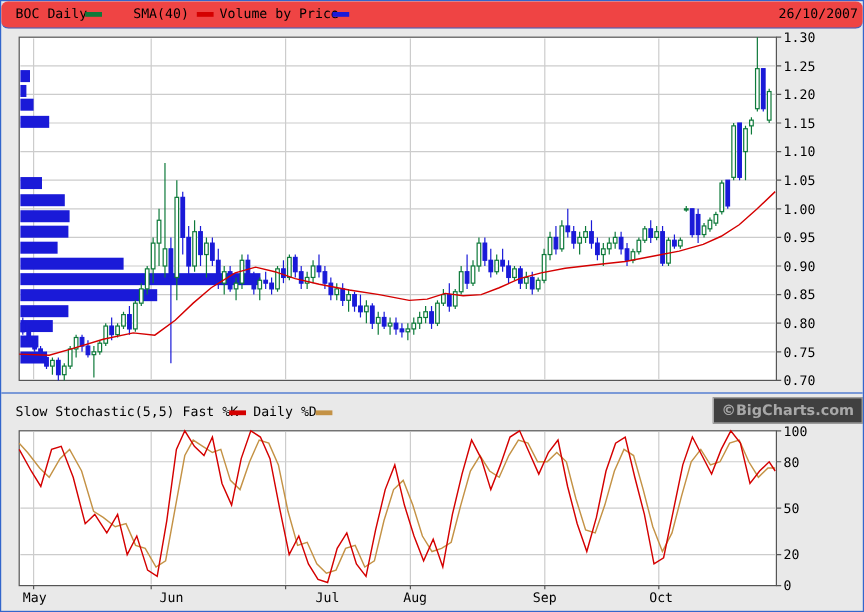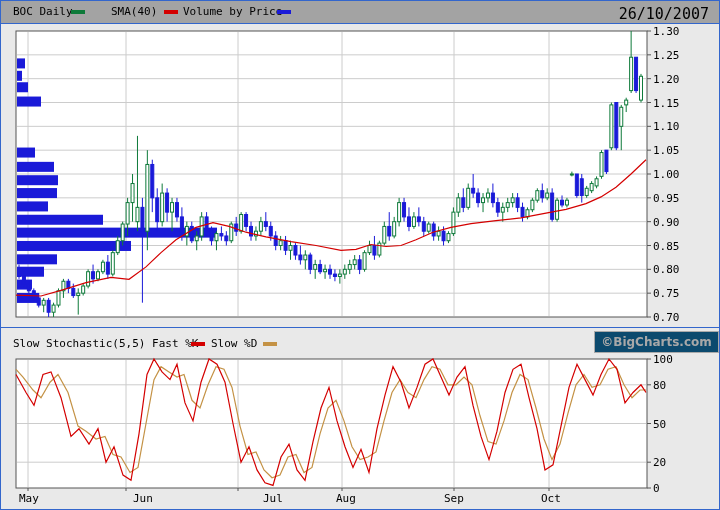--- a/index.html
+++ b/index.html
@@ -1,26 +1,26 @@
 <!DOCTYPE html>
 <html><head>
 <meta charset="utf-8">
 <style>
   html,body{margin:0;padding:0;background:#fff;}
   .page{position:relative;width:720px;height:510px;box-sizing:border-box;
         border:1px solid #3366cc;background:#e9e9e9;overflow:hidden;
         font-family:"DejaVu Sans Mono","Liberation Mono",monospace;}
-  .header{position:absolute;left:0;top:0;width:100%;height:22px;background:#a3a3a3;
-          border-bottom:1px solid #3366cc;}
+  .header{position:absolute;left:0;top:0;width:100%;height:22px;background:#ef4444;
+          border-bottom:1px solid #3366cc;border-radius:6px;}
   .hlabel{position:absolute;top:4px;font-size:11px;color:#000;white-space:pre;}
   .swatch{position:absolute;width:14px;height:4px;}
-  .date{position:absolute;top:4px;right:10px;font-size:15px;color:#000;text-align:right;}
+  .date{position:absolute;top:4px;right:4px;font-size:11px;color:#000;text-align:right;}
   .sep{position:absolute;left:0;top:326px;width:100%;height:1px;background:#3366cc;}
   .stoch-legend{position:absolute;top:336px;font-size:11px;color:#000;white-space:pre;}
-  .wm{position:absolute;left:593px;top:330px;width:123px;height:20px;background:#0c4a6e;
+  .wm{position:absolute;left:593px;top:330px;width:123px;height:20px;background:#404040;
       border:1px solid #aaaaaa;text-align:center;line-height:20px;
       font-family:"DejaVu Sans","Liberation Sans",sans-serif;
       font-size:12px;font-weight:bold;color:#a8a8a8;}
   svg{position:absolute;left:0;top:0;}
   svg text{font-family:"DejaVu Sans Mono","Liberation Mono",monospace;font-size:11px;fill:#000;}
 </style>
 </head>
 <body>
 
 <div class="page">
@@ -384,17 +384,17 @@
     <span class="swatch" style="left: 163px; top: 9px; background: rgb(212, 0, 0);"></span>
     <span class="hlabel" style="left:182px">Volume by Price</span>
     <span class="swatch" style="left: 276px; top: 9px; background: rgb(26, 26, 216);"></span>
     <span class="date">26/10/2007</span>
   </div>
 
   <div class="sep"></div>
 
   <span class="stoch-legend" style="left:12px">Slow Stochastic(5,5) Fast %K</span>
   <span class="swatch" style="left: 190px; top: 341px; background: rgb(212, 0, 0);"></span>
-  <span class="stoch-legend" style="left:210px">Slow %D</span>
+  <span class="stoch-legend" style="left:210px">Daily %D</span>
   <span class="swatch" style="left: 262px; top: 341px; background: rgb(196, 146, 69);"></span>
 
   <div class="wm">©BigCharts.com</div>
 </div>
 
 </body></html>

